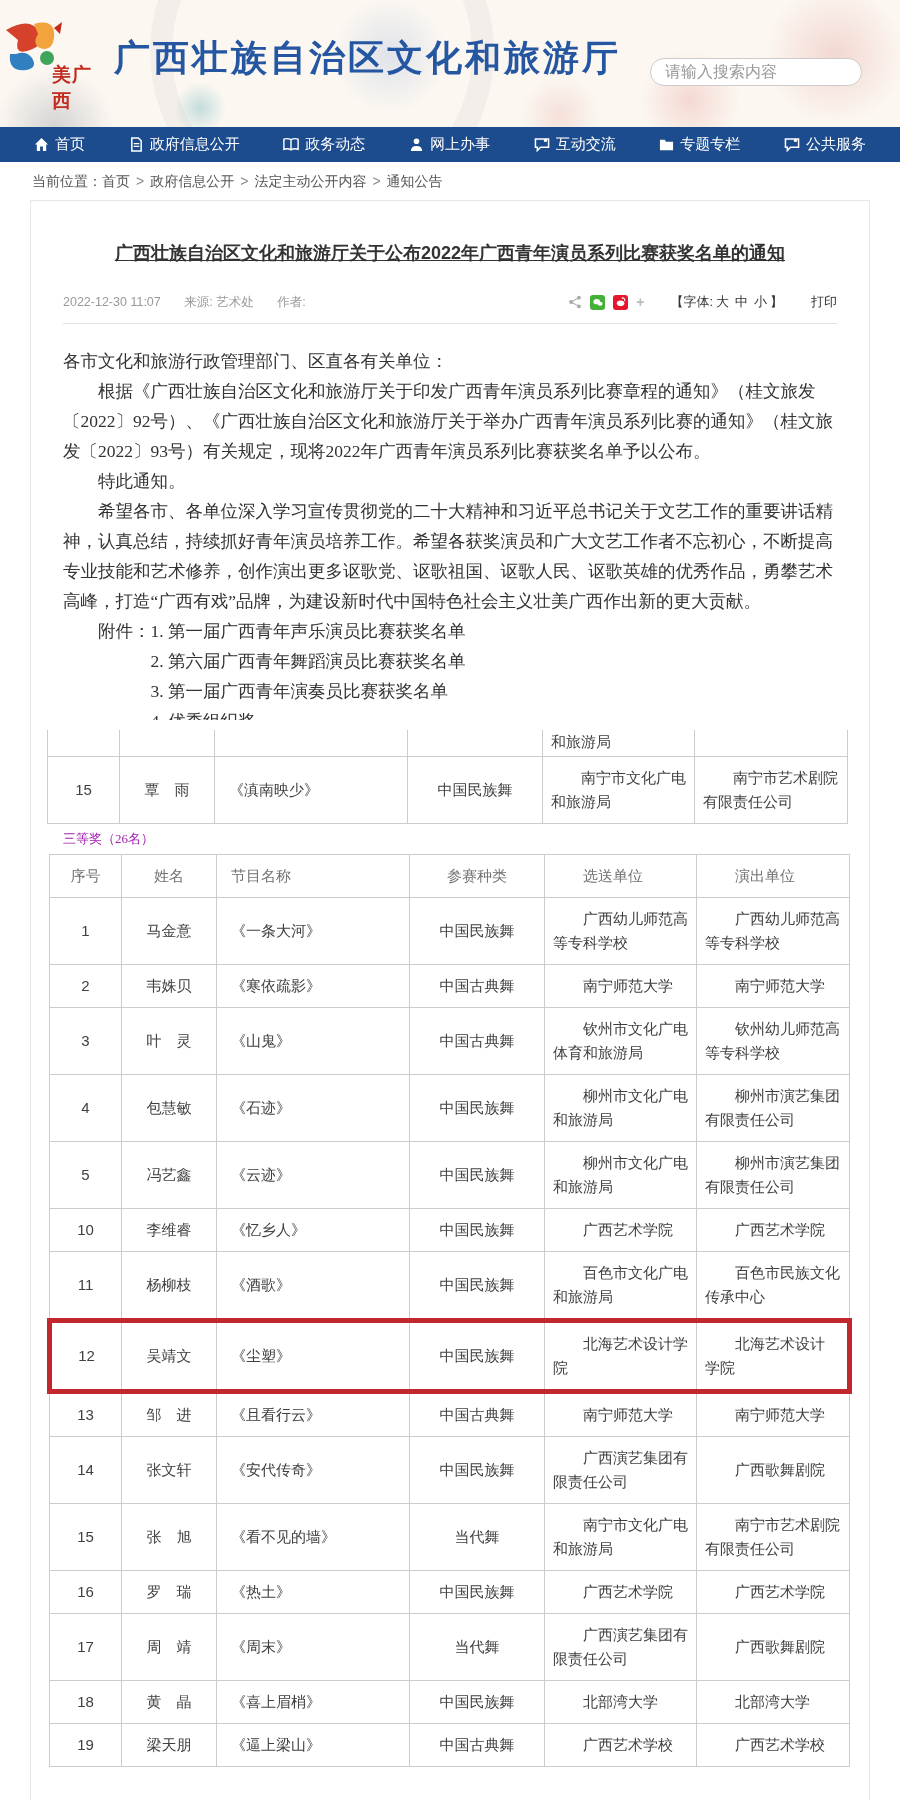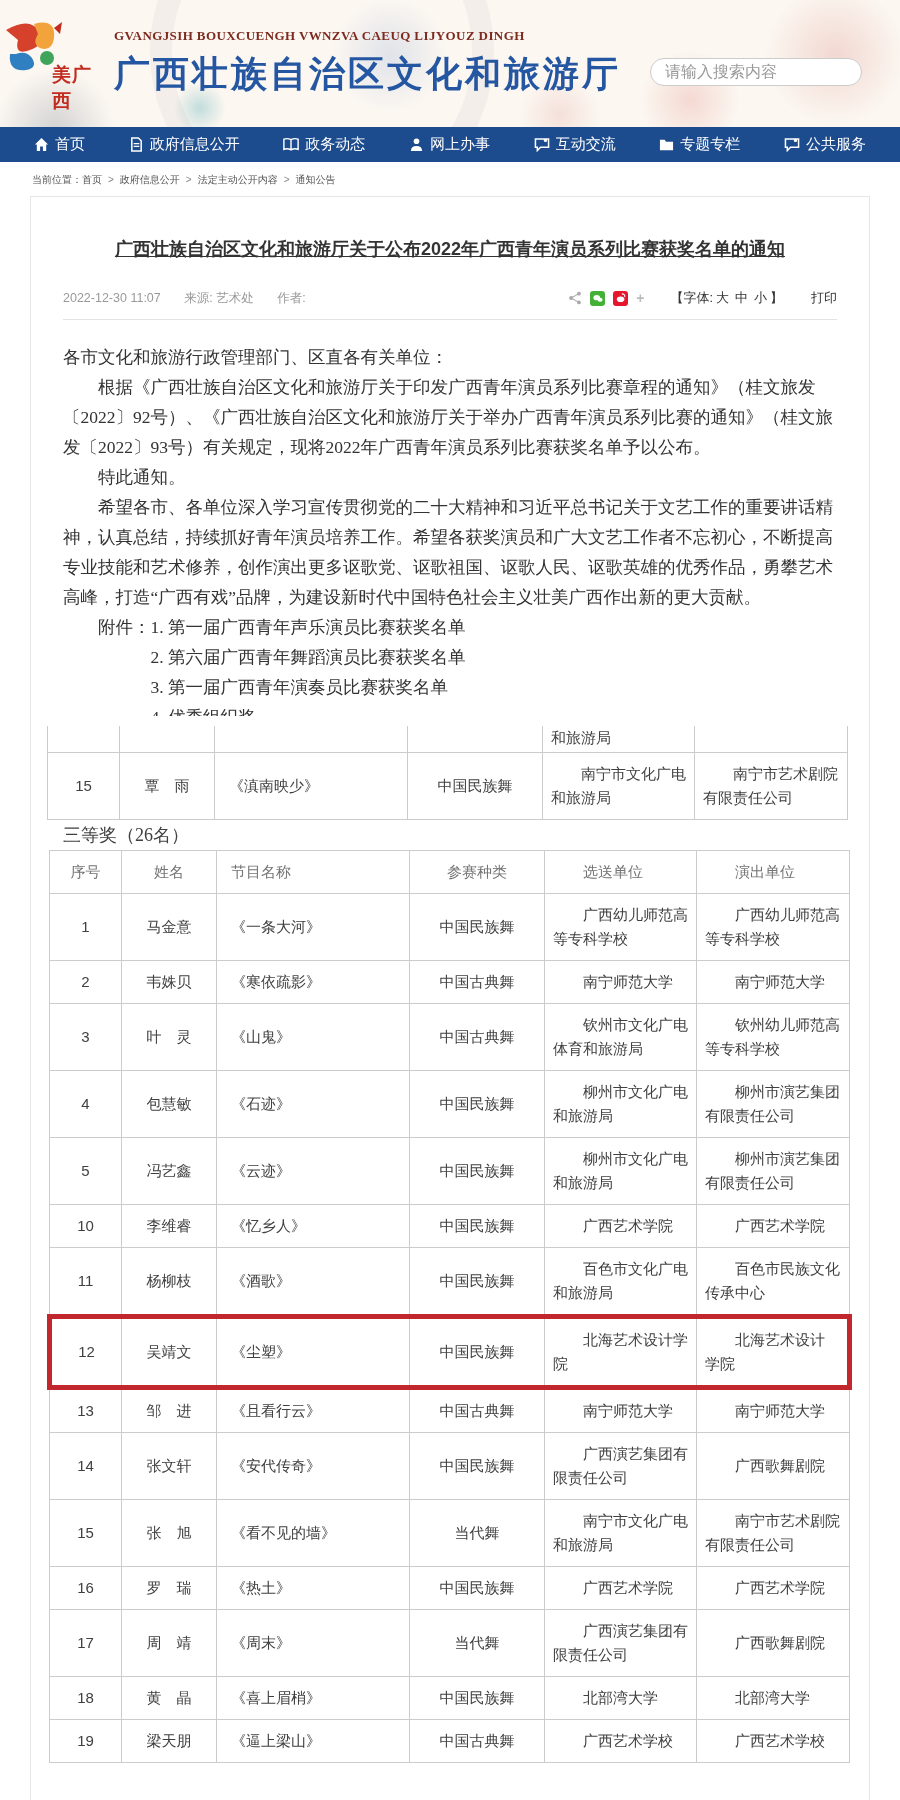--- a/index.html
+++ b/index.html
@@ -37,21 +37,21 @@
     border:1px solid #ccc; border-radius:15px; background:#fff; }
   .search-box input{ width:100%; height:100%; border:none; outline:none; background:transparent;
     border-radius:15px; padding:0 14px; font-size:16px; color:#666; }
   .search-box input::placeholder{ color:#999; }
   
   .main-nav{ height:35px; background:#1d4c8e; display:flex; align-items:center;
     justify-content:space-between; padding:0 34px; }
   .nav-item{ display:flex; align-items:center; color:#fff; font-size:15px; cursor:pointer; white-space:nowrap; }
   .nav-item svg{ margin-right:6px; }
   
-  .breadcrumb{ padding:11px 32px 9px; font-size:10px; color:#555; }
+  .breadcrumb{ padding:11px 32px 9px; font-size:14px; color:#555; }
   .breadcrumb .sep{ margin:0 6px; color:#888; }
   
   .content-box{ margin:0 30px; border:1px solid #e6e6e6; background:#fff;
     padding:0 14px 40px; height:1610px; overflow:hidden; }
   .article-title{ margin:36px 14px 0; text-align:center; font-size:18px; line-height:1.8;
     color:#333; font-weight:bold;text-decoration:underline; }
   .meta-row{ margin:24px 18px 0; display:flex; justify-content:space-between; align-items:center;
     font-size:12.5px; color:#999; padding-bottom:12px; border-bottom:1px solid #e3e3e3; }
   .meta-left span{ margin-right:20px; }
   .meta-right{ display:flex; align-items:center; color:#333; font-size:13px; }
@@ -77,42 +77,41 @@
   .awards td,.awards th{ border:1px solid #ccc; padding:9px 8px; line-height:24px; height:24px;
     overflow:hidden; word-break:break-all; }
   .awards th{ font-weight:normal; color:#737373; }
   .awards .c0,.awards .c1,.awards .c3{ text-align:center; }
   .awards .c2{ text-align:left; padding-left:14px; }
   .awards .c4,.awards .c5{ text-align:left; text-indent:2em; }
   .table-fragment{ margin-top:10px; }
   .table-fragment table{ margin:0 2px; }
   .table-fragment tr:first-child td{ border-top:none; vertical-align:bottom;
     padding-top:0; padding-bottom:2px; height:24px; text-indent:0; }
-  .section-title{ margin:14px 8px 8px; font-size:18px; color:#404040;
+  .section-title{ margin:14px 8px 8px; font-size:13px; color:#a21caf;
     font-family:"Liberation Serif","DejaVu Serif",serif; }
   tr.highlight td{ border-top:5px solid #c1272d; border-bottom:5px solid #c1272d; }
   tr.highlight td:first-child{ border-left:5px solid #c1272d; }
   tr.highlight td:last-child{ border-right:5px solid #c1272d; }
 </style>
 </head>
 <body>
 
 <div class="site-header">
   <div class="logo">
     <svg width="78" height="78" viewBox="0 0 78 78">
       <path d="M6 16 Q30 2 40 18 Q46 30 30 36 Q14 42 18 26 Z" fill="#d6412b"></path>
       <path d="M34 10 Q56 4 54 24 Q52 38 40 34 Q32 30 38 20 Z" fill="#f2a33c"></path>
       <path d="M10 40 Q8 58 26 56 Q38 54 32 44 Q26 36 16 40 Z" fill="#2f7fc1"></path>
       <circle cx="47" cy="44" r="7" fill="#3fa45c"></circle>
       <path d="M54 14 L62 8 L60 20 Z" fill="#c22b1e"></path>
     </svg>
     <span class="logo-text">美广西</span>
   </div>
   <div class="header-titles">
-    <div class="zhuang-title">GVANGJSIH BOUXCUENGH VWNZVA CAEUQ LIJYOUZ DINGH</div>
     <div class="site-title">广西壮族自治区文化和旅游厅</div>
   </div>
   <div class="search-box">
     <input type="text" placeholder="请输入搜索内容" style="">
   </div>
 </div>
 
 <nav class="main-nav">
   <div class="nav-item">
     <svg width="15" height="15" viewBox="0 0 16 16">

